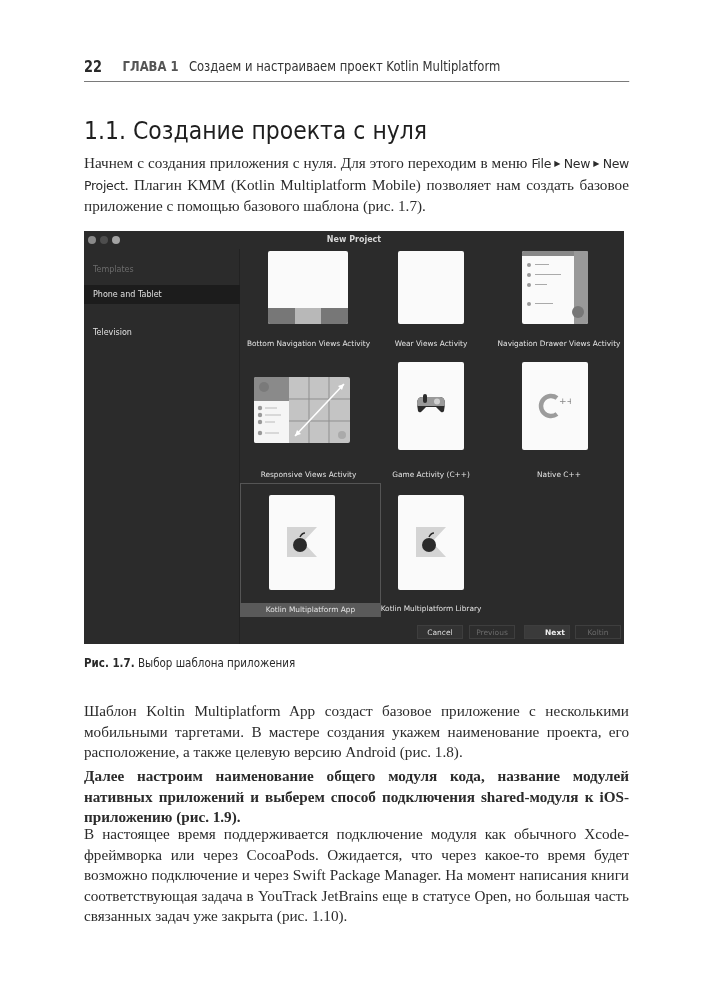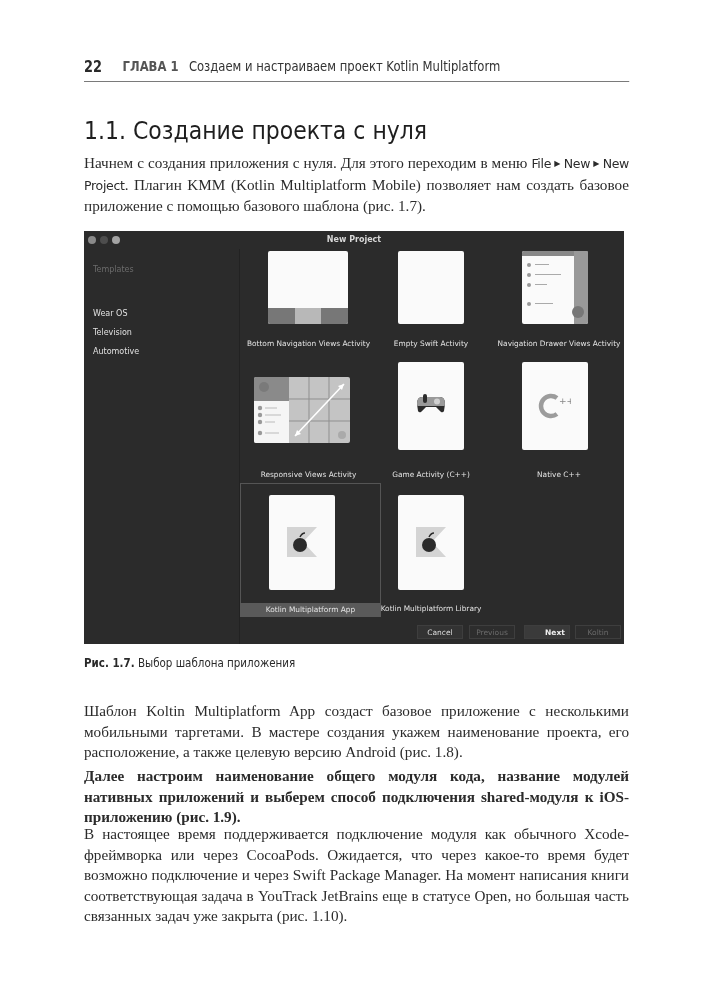--- a/index.html
+++ b/index.html
@@ -63,37 +63,36 @@
 <div class="dialog">
   <div class="titlebar">
     <span class="traffic t1"></span>
     <span class="traffic t2"></span>
     <span class="traffic t3"></span>
     <div class="dialog-title">New Project</div>
   </div>
 
   <div class="sidebar">
     <div class="hdr">Templates</div>
-    <div class="item" style="top:55px;">Wear OS</div>
+    <div class="item selected" style="top:36px;">Phone and Tablet</div>
     <div class="item" style="top:74px;">Television</div>
-    <div class="item" style="top:93px;">Automotive</div>
   </div>
 
   <div class="tpl" style="left:154px; top:18px; width:141px;">
     <div class="thumb" style="left:30px; top:2px; width:80px; height:73px;">
       <div style="position:absolute;left:0;bottom:0;width:27px;height:16px;background:#777;"></div>
       <div style="position:absolute;left:27px;bottom:0;width:26px;height:16px;background:#b8b8b8;"></div>
       <div style="position:absolute;right:0;bottom:0;width:27px;height:16px;background:#777;"></div>
     </div>
     <div class="label" style="top:90px;">Bottom Navigation Views Activity</div>
   </div>
 
   <div class="tpl" style="left:294px; top:18px; width:121px;">
     <div class="thumb" style="left:20px; top:2px; width:66px; height:73px;"></div>
-    <div class="label" style="top:90px; width:106px;">Empty Swift Activity</div>
+    <div class="label" style="top:90px; width:106px;">Wear Views Activity</div>
   </div>
 
   <div class="tpl" style="left:410px; top:18px; width:130px;">
     <div class="thumb" style="left:28px; top:2px; width:66px; height:73px;">
       <div style="position:absolute;left:0;top:0;width:100%;height:5px;background:#888;"></div>
       <div style="position:absolute;right:0;top:0;width:14px;height:100%;background:#999;"></div>
       <div style="position:absolute;left:5px;top:12px;width:4px;height:4px;border-radius:50%;background:#999;"></div>
       <div style="position:absolute;left:13px;top:13px;width:14px;height:1px;background:#aaa;"></div>
       <div style="position:absolute;left:5px;top:22px;width:4px;height:4px;border-radius:50%;background:#999;"></div>
       <div style="position:absolute;left:13px;top:23px;width:26px;height:1px;background:#aaa;"></div>

